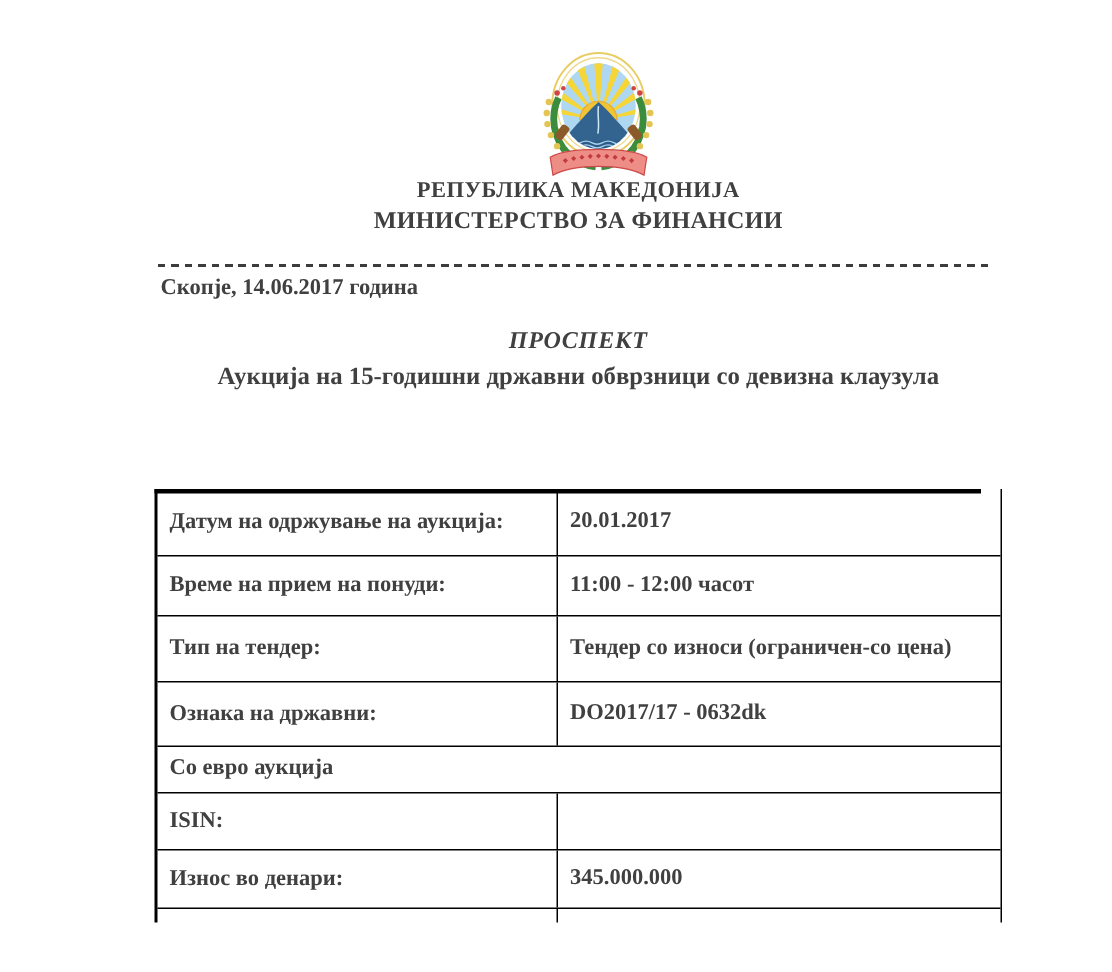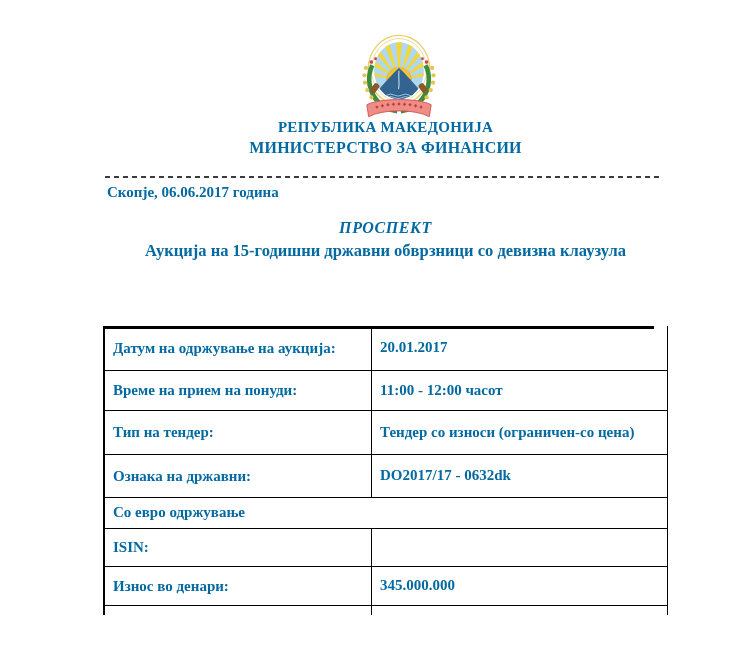--- a/index.html
+++ b/index.html
@@ -1,18 +1,18 @@
 <!DOCTYPE html>
 <html><head>
 <meta charset="utf-8">
 <style>
   html,body { margin:0; padding:0; background:#ffffff; }
   .page {
     position:relative; width:741px; height:648px; background:#ffffff;
-    font-family:"Liberation Serif","DejaVu Serif",serif; color:#0369a1;
+    font-family:"Liberation Serif","DejaVu Serif",serif; color:#404040;
     overflow:hidden;
   }
   .emblem { position:absolute; left:353px; top:27px; width:92px; height:93px; }
   .hdr-line { position:absolute; left:103px; width:565px; text-align:center; font-weight:bold; }
   .country  { top:119px; font-size:15px; letter-spacing:.3px; }
   .ministry { top:139px; font-size:16px; letter-spacing:.2px; }
   .dashline {
     position:absolute; left:105px; top:176px; width:557px; height:2px;
     background:repeating-linear-gradient(90deg,#3c3c3c 0 5px,transparent 5px 9px);
   }
@@ -128,21 +128,21 @@
         <rect x="60.7" y="82.7" width="2.6" height="2.6" transform="rotate(45 62 84)"></rect>
         <rect x="66.7" y="83.7" width="2.6" height="2.6" transform="rotate(45 68 85)"></rect>
         <rect x="72.7" y="85.2" width="2.6" height="2.6" transform="rotate(45 74 86.5)"></rect>
       </g>
     </svg>
   </div>
 
   <div class="hdr-line country">РЕПУБЛИКА МАКЕДОНИЈА</div>
   <div class="hdr-line ministry">МИНИСТЕРСТВО ЗА ФИНАНСИИ</div>
   <div class="dashline"></div>
-  <div class="dateline">Скопје, 06.06.2017 година</div>
+  <div class="dateline">Скопје, 14.06.2017 година</div>
 
   <div class="doc-title">ПРОСПЕКТ</div>
   <div class="doc-subtitle">Аукција на 15-годишни државни обврзници со девизна клаузула</div>
 
   <div class="auction-table">
     <div class="row r1">
       <div class="cell-label">Датум на одржување на аукција:</div>
       <div class="cell-value">20.01.2017</div>
     </div>
     <div class="row r2">
@@ -151,21 +151,21 @@
     </div>
     <div class="row r3">
       <div class="cell-label">Тип на тендер:</div>
       <div class="cell-value">Тендер со износи (ограничен-со цена)</div>
     </div>
     <div class="row r4">
       <div class="cell-label">Ознака на државни:</div>
       <div class="cell-value">DO2017/17 - 0632dk</div>
     </div>
     <div class="row r5">
-      <div class="cell-value">Со евро одржување</div>
+      <div class="cell-value">Со евро аукција</div>
     </div>
     <div class="row r6">
       <div class="cell-label">ISIN:</div>
     </div>
     <div class="row r7">
       <div class="cell-label">Износ во денари:</div>
       <div class="cell-value">345.000.000</div>
     </div>
     <div class="row stub">
       <div class="cell-label"></div>

